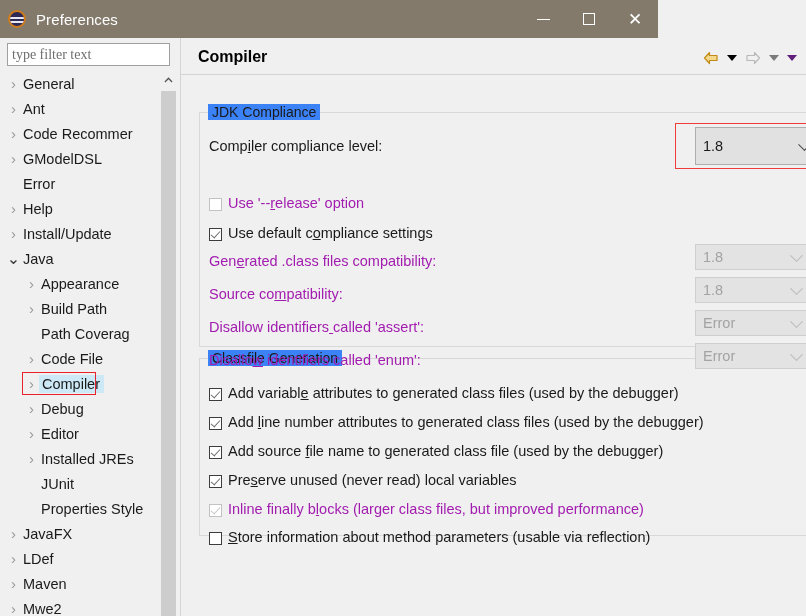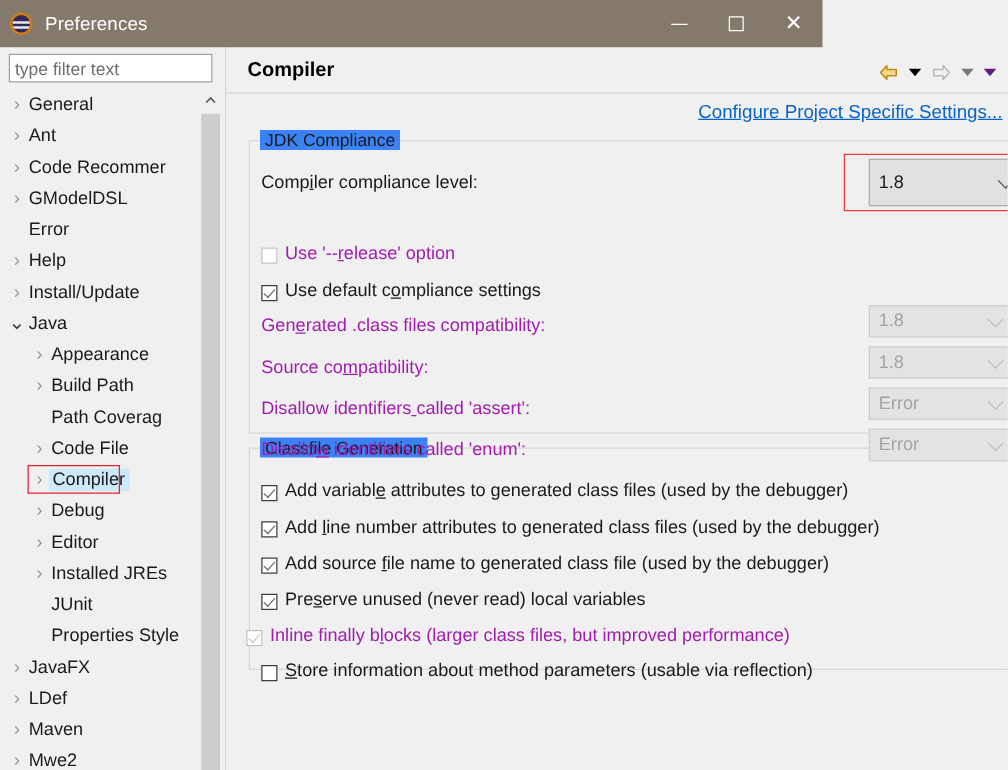--- a/index.html
+++ b/index.html
@@ -50,21 +50,21 @@
   
   .left-pane {
     position: absolute; left: 0; top: 38px; width: 180px; height: 578px;
     background: #f0f0f0;
   }
   .filter-box {
     position: absolute; left: 7px; top: 5px; width: 163px; height: 23px;
     background: #ffffff; border: 1px solid #a0a0a0; box-sizing: border-box;
     font-size: 14px; color: #6d6d6d; padding: 2px 4px;
     display: flex; align-items: center;
-    font-family: Liberation Sans, sans-serif;
+    font-family: Liberation Serif, serif;
   }
   .tree {
     position: absolute; left: 0; top: 33px; width: 160px; height: 545px;
     overflow: hidden;
   }
   .tree-item {
     height: 25px; display: flex; align-items: center;
     font-size: 14.5px; color: #1a1a1a; white-space: nowrap;
     position: relative;
   }
@@ -346,21 +346,20 @@
     <div class="nav-slot small">
       <span class="tri gray"></span>
     </div>
     <div class="nav-slot small">
       <span class="tri purple"></span>
     </div>
   </div>
 
   <div class="title-rule"></div>
 
-  <div class="link-row">Configure Project Specific Settings...</div>
 
   <div class="group" id="grp-jdk">
     <div class="group-title">JDK Compliance</div>
   </div>
 
   <div class="group" id="grp-classfile">
     <div class="group-title">Classfile Generation</div>
   </div>
 
   <div id="rows-host">
@@ -417,21 +416,21 @@
         <span>Add <span class="mn">l</span>ine number attributes to generated class files (used by the debugger)</span>
       </div>
       <div class="row" style="top: 405px; left: 28px;">
         <span class="cb checked"></span>
         <span>Add source <span class="mn">f</span>ile name to generated class file (used by the debugger)</span>
       </div>
       <div class="row" style="top: 434px; left: 28px;">
         <span class="cb checked"></span>
         <span>Pre<span class="mn">s</span>erve unused (never read) local variables</span>
       </div>
-      <div class="row dis" style="top: 463px; left: 16px;">
+      <div class="row dis" style="top: 463px; left: 28px;">
         <span class="cb checked dis"></span>
         <span>Inline finally b<span class="mn">l</span>ocks (larger class files, but improved performance)</span>
       </div>
       <div class="row" style="top: 491px; left: 28px;">
         <span class="cb"></span>
         <span><span class="mn">S</span>tore information about method parameters (usable via reflection)</span>
       </div>
     </div>
 </div>
 

